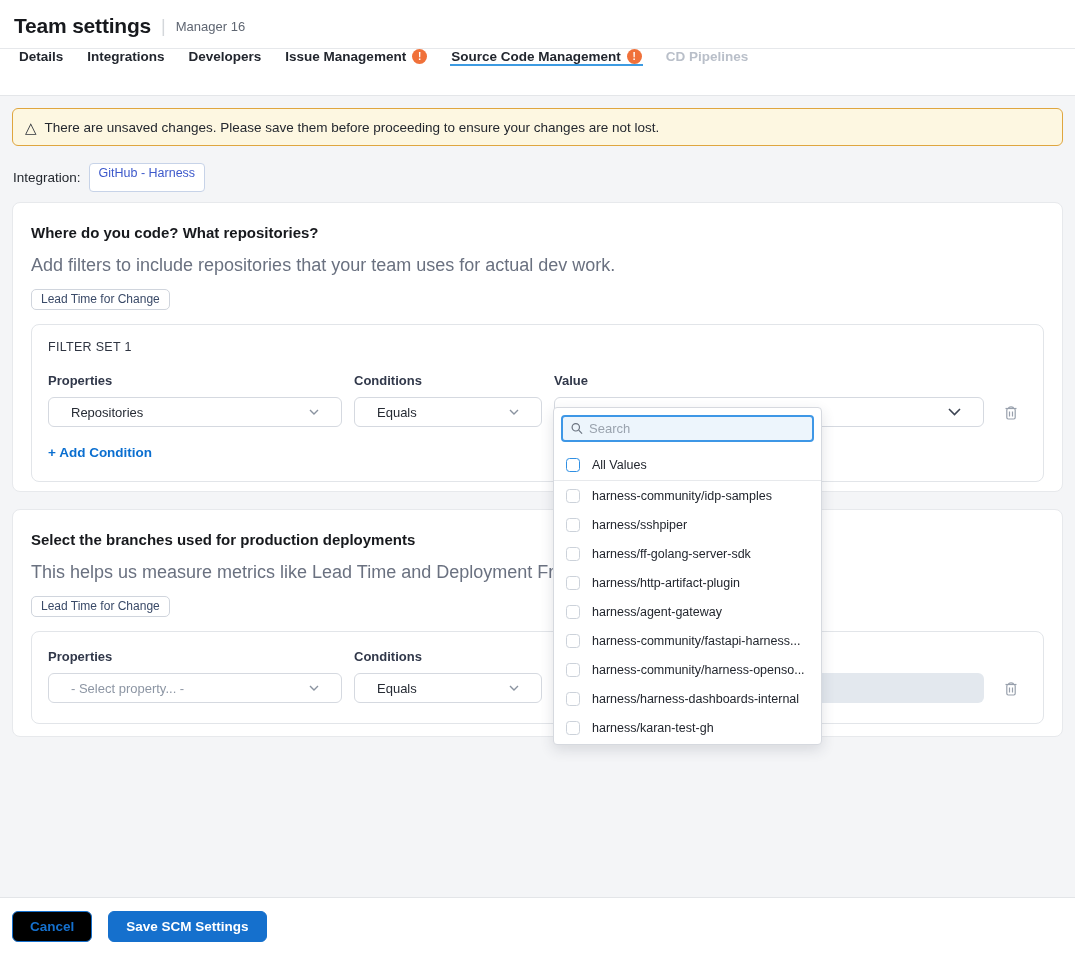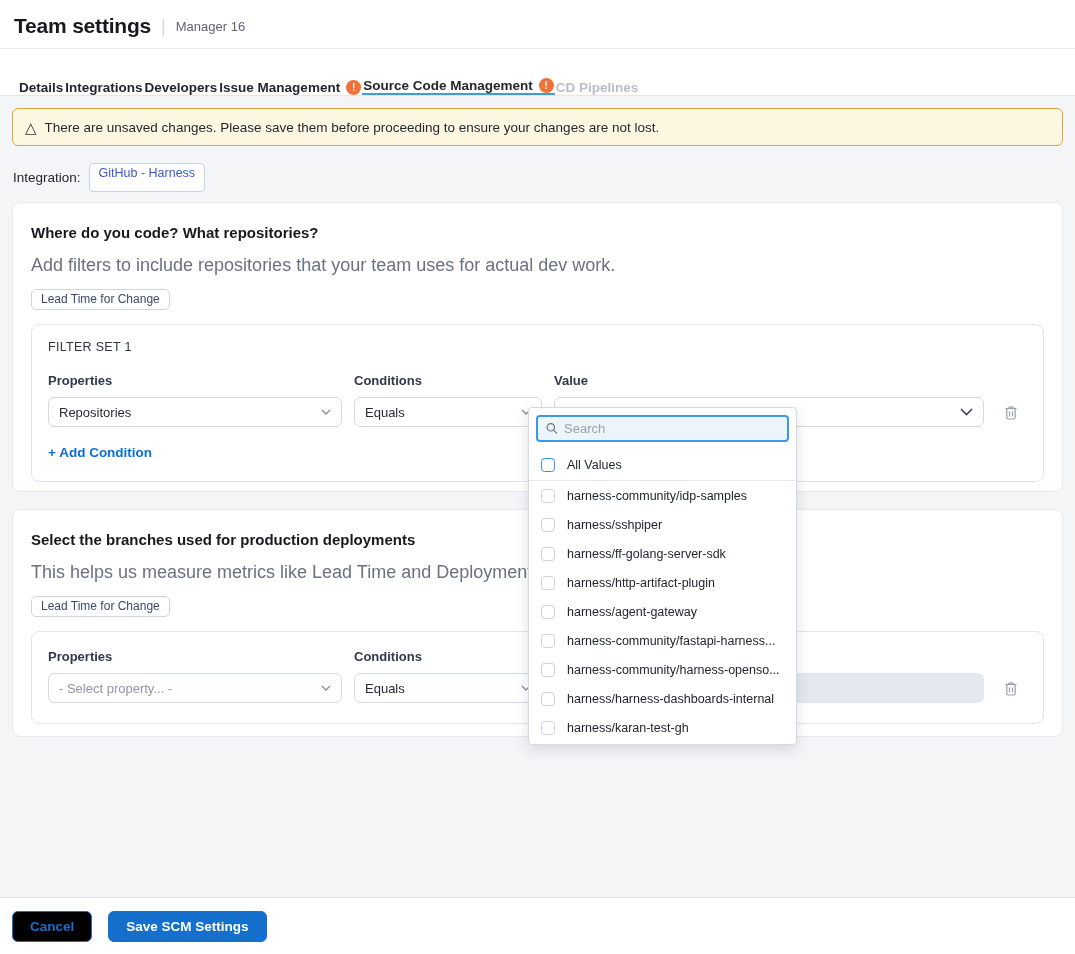--- a/index.html
+++ b/index.html
@@ -10,21 +10,21 @@
     position:relative;
     color:#22262e;
     overflow:hidden;
   }
   
   .page-header { padding:14px 16px 10px 14px; background:#fff; border-bottom:1px solid #e6e8eb; display:flex; align-items:center; gap:10px;}
   .page-title { font-size:21px; font-weight:bold; color:#17191d; letter-spacing:-0.2px;}
   .title-sep { color:#d4d7db; font-size:18px; font-weight:300;}
   .page-sub { font-size:13px; color:#5f6672; }
   
-  .tabs { display:flex; align-items:flex-end; padding:0 0 0 18px; background:#fff; border-bottom:1px solid #e4e6e9; height:47px;}
+  .tabs { display:flex; align-items:flex-start; gap:22px; padding:0 0 0 18px; background:#fff; border-bottom:1px solid #e4e6e9; height:47px;}
   .tab { display:flex; align-items:center; gap:6px; font-size:13.5px; font-weight:bold; color:#22262e; cursor:pointer; position:relative; padding:0 1px;}
   .tab.active { border-bottom:2px solid #3d9be2; }
   .tab.disabled { color:#b9bfc9; }
   .badge { width:15px; height:15px; border-radius:50%; background:#f0713a; color:#fff; font-size:10px; font-weight:bold; display:flex; align-items:center; justify-content:center; line-height:1;}
   
   .content { background:#f4f5f7; height:801px; padding:12px; position:relative;}
   .warning-banner { background:#fdf7e1; border:1px solid #dfa63f; border-radius:6px; height:38px; display:flex; align-items:center; gap:8px; padding:0 12px; }
   .warning-icon { font-size:15px; color:#2e333b; line-height:1;}
   .warning-text { font-size:13.5px; color:#24282f; }
   .integration-row { display:flex; align-items:center; gap:8px; margin:17px 0 10px 1px; }
@@ -33,28 +33,28 @@
   .card { background:#fff; border:1px solid #e7e9ec; border-radius:8px; padding:21px 18px 20px; }
   .card + .card { margin-top:17px; }
   .card-title { font-size:15px; font-weight:bold; color:#17191d; }
   .card-sub { font-size:18px; color:#6a7180; margin-top:14px; white-space:nowrap; overflow:hidden;}
   .chip-metric { display:inline-block; font-size:12px; color:#3a4a68; border:1px solid #d0d5dd; background:#fff; border-radius:5px; padding:2px 9px 3px; margin-top:13px; }
   .filter-panel { border:1px solid #e2e5e9; border-radius:8px; margin-top:14px; padding:15px 16px 20px; }
   .filter-set-title { font-size:12.5px; font-weight:normal; color:#2f3542; letter-spacing:0.3px; }
   .cols { display:flex; gap:12px; }
   .col-head { font-size:13px; font-weight:bold; color:#31384a; margin-top:19px; margin-bottom:9px;}
   .w-prop { width:294px; } .w-cond { width:188px; } .w-val { width:430px; }
-  .select { height:30px; border:1px solid #d5d9e0; border-radius:6px; background:#fff; display:flex; align-items:center; justify-content:space-between; padding:0 10px; font-size:13px; color:#262b34; cursor:pointer; }
+  .select { height:30px; border:1px solid #d5d9e0; border-radius:6px; background:#fff; display:flex; align-items:center; justify-content:space-between; padding:0 22px; font-size:13px; color:#262b34; cursor:pointer; }
   .select .ph { color:#8d96a4; }
   .row-flex { display:flex; align-items:center; gap:12px; }
   .trash-btn { margin-left:7px; cursor:pointer; display:flex; align-items:center; }
   .add-cond { margin-top:18px; font-size:13.5px; font-weight:bold; color:#0b6fd0; cursor:pointer; display:inline-block;}
   .disabled-input { height:30px; border-radius:6px; background:#e3e8ee; border:none; width:430px;}
   
-  .dropdown { position:absolute; left:528px; top:407px; width:269px; height:338px; background:#fff; border:1px solid #d6d9df; border-radius:4px; box-shadow:0 5px 14px rgba(40,50,70,.14); overflow:hidden; z-index:20;}
+  .dropdown { position:absolute; left:553px; top:407px; width:269px; height:338px; background:#fff; border:1px solid #d6d9df; border-radius:4px; box-shadow:0 5px 14px rgba(40,50,70,.14); overflow:hidden; z-index:20;}
   .search-wrap { margin:7px; height:27px; border:2px solid #3e97e6; border-radius:4px; background:#edf5fc; display:flex; align-items:center; padding:0 8px; gap:6px;}
   .search-wrap input { border:none; outline:none; background:transparent; font-size:13px; color:#262b34; width:100%; font-family:"Liberation Sans",sans-serif;}
   .search-wrap input::placeholder { color:#9aa3ae; }
   .dd-row { display:flex; align-items:center; gap:12px; height:29px; padding:0 12px; cursor:pointer; font-size:12.5px; color:#22262e;}
   .dd-row.allvalues { height:32px; }
   .dd-divider { border-bottom:1px solid #e7e9ec; }
   .cbx { width:14px; height:14px; border:1.5px solid #ccd2da; border-radius:3.5px; background:#fff; flex:0 0 auto;}
   .cbx.blue { border-color:#2f8fe3; }
   
   .footer { position:absolute; left:0; right:0; top:897px; bottom:0; background:#fff; border-top:1px solid #e3e5e8; display:flex; align-items:center; padding:0 12px; gap:16px;}

